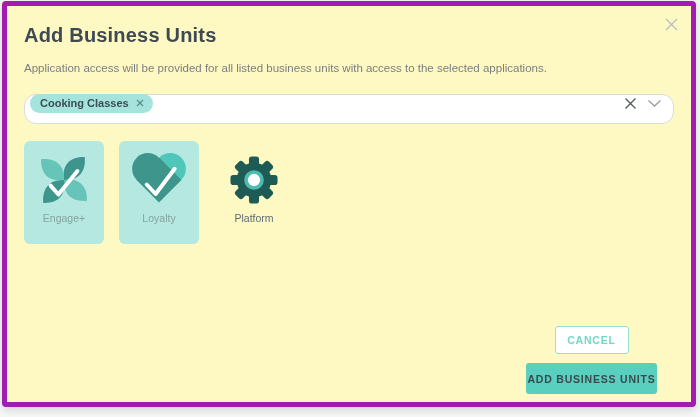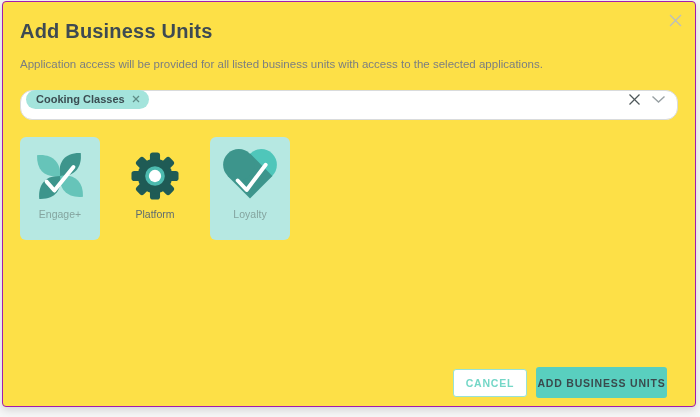--- a/index.html
+++ b/index.html
@@ -7,22 +7,22 @@
   body {
     font-family: "Liberation Sans", sans-serif;
     background: #f6f7f7;
     position: relative;
     overflow: hidden;
   }
   .modal {
     position: absolute;
     left: 2px; top: 1px;
     width: 694px; height: 406px;
-    background: #fde047;
-    border: 1px solid #a21caf;
+    background: #fef9c3;
+    border: 5px solid #a21caf;
     border-radius: 4px;
     box-shadow: 0 3px 8px rgba(0,0,0,0.14);
   }
   .content { padding: 0 17px; position: relative; }
   .close-btn {
     position: absolute;
     top: 9px; right: 11px;
     width: 18px; height: 18px;
     display: flex; align-items: center; justify-content: center;
     cursor: pointer;
@@ -91,24 +91,25 @@
     display: flex; align-items: center; justify-content: center;
   }
   .tile .tile-label {
     margin-top: 4px;
     font-size: 10.5px;
     color: #5f6c70;
   }
   .tile.selected .tile-label { color: #84a49f; }
   .footer {
     position: absolute;
-    right: 28px; bottom: 8px;
+    right: 34px; bottom: 8px;
     display: flex;
     align-items: center;
     gap: 9px;
+    flex-direction: column;
   }
   .btn {
     font-family: "Liberation Sans", sans-serif;
     font-size: 10.5px;
     font-weight: 700;
     letter-spacing: 0.8px;
     border-radius: 3px;
     cursor: pointer;
   }
   .btn-cancel {
@@ -175,49 +176,49 @@
               <path d="M50,50 C46,26 58,8 87,9 C90,36 74,52 50,50 Z" fill="#66c4b9" transform="rotate(90 50 50)"></path>
               <path d="M50,50 C46,26 58,8 87,9 C90,36 74,52 50,50 Z" fill="#3d958c" transform="rotate(180 50 50)"></path>
               <path d="M50,50 C46,26 58,8 87,9 C90,36 74,52 50,50 Z" fill="#66c4b9" transform="rotate(270 50 50)"></path>
               <path d="M26,60 L40,76 L74,34" fill="none" stroke="#ffffff" stroke-width="7" stroke-linecap="round" stroke-linejoin="round"></path>
             </g>
           </svg>
         </span>
         <span class="tile-label">Engage+</span>
       </div>
 
+      <div class="tile selected">
+        <span class="icon-box">
+          <svg width="56" height="56" viewBox="0 0 100 100">
+            <circle cx="70" cy="30" r="28" fill="#4fc6ba"></circle>
+            <path d="M50,10 L90,50 L50,90 L10,50 Z" fill="#3d958c"></path>
+            <circle cx="30" cy="30" r="28" fill="#3d958c"></circle>
+            <path d="M28,58 L44,75 L78,30" fill="none" stroke="#ffffff" stroke-width="7" stroke-linecap="round" stroke-linejoin="round"></path>
+          </svg>
+        </span>
+        <span class="tile-label">Loyalty</span>
+      </div>
+
       <div class="tile">
         <span class="icon-box">
           <svg width="56" height="56" viewBox="0 0 100 100">
             <g fill="#1f5b55">
               <rect x="41" y="8" width="18" height="84" rx="5"></rect>
               <rect x="41" y="8" width="18" height="84" rx="5" transform="rotate(45 50 50)"></rect>
               <rect x="41" y="8" width="18" height="84" rx="5" transform="rotate(90 50 50)"></rect>
               <rect x="41" y="8" width="18" height="84" rx="5" transform="rotate(135 50 50)"></rect>
               <circle cx="50" cy="50" r="31"></circle>
             </g>
             <circle cx="50" cy="50" r="17.5" fill="#4dbbaf"></circle>
             <circle cx="50" cy="50" r="11" fill="#ffffff"></circle>
           </svg>
         </span>
         <span class="tile-label">Platform</span>
       </div>
 
-      <div class="tile selected">
-        <span class="icon-box">
-          <svg width="56" height="56" viewBox="0 0 100 100">
-            <circle cx="70" cy="30" r="28" fill="#4fc6ba"></circle>
-            <path d="M50,10 L90,50 L50,90 L10,50 Z" fill="#3d958c"></path>
-            <circle cx="30" cy="30" r="28" fill="#3d958c"></circle>
-            <path d="M28,58 L44,75 L78,30" fill="none" stroke="#ffffff" stroke-width="7" stroke-linecap="round" stroke-linejoin="round"></path>
-          </svg>
-        </span>
-        <span class="tile-label">Loyalty</span>
-      </div>
-
     </div>
   </div>
 
   <div class="footer">
     <button class="btn btn-cancel">CANCEL</button>
     <button class="btn btn-add">ADD BUSINESS UNITS</button>
   </div>
 
 </div>
 

